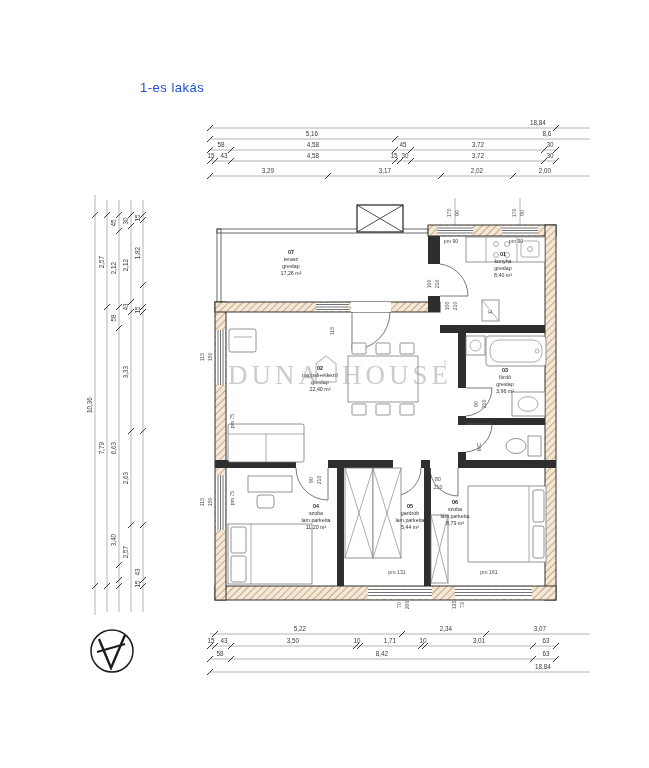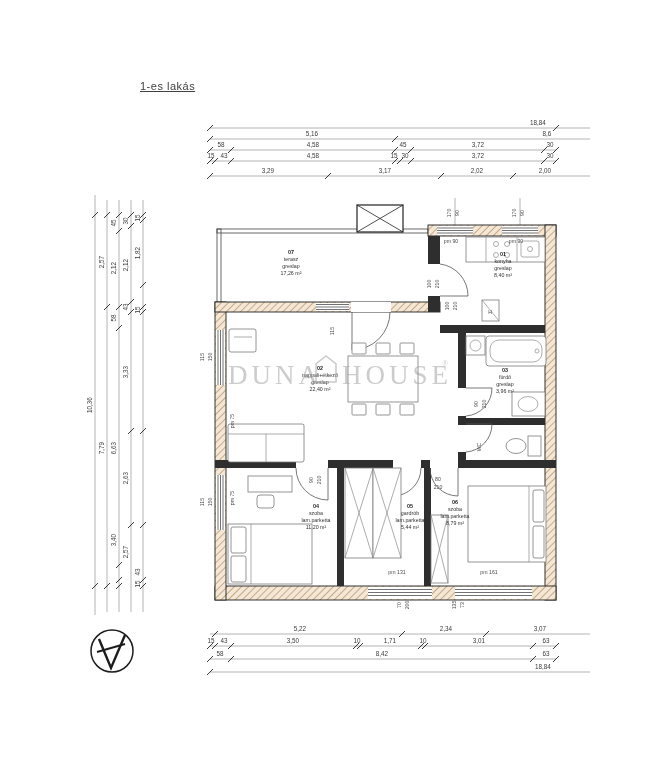--- a/index.html
+++ b/index.html
@@ -1,19 +1,19 @@
 <!DOCTYPE html>
 <html><head>
 <meta charset="utf-8">
 <style>
   html,body{margin:0;padding:0;background:#fff;}
   .canvas{position:relative;width:649px;height:768px;background:#fff;overflow:hidden;
           font-family:"Liberation Sans",sans-serif;}
-  .page-title{position:absolute;left:140px;top:80px;font-size:11px;color:#404040;
-              letter-spacing:.5px;text-decoration:underline;}
+  .page-title{position:absolute;left:140px;top:80px;font-size:13px;color:#1d4ed8;
+              letter-spacing:.5px;}
   svg{position:absolute;left:0;top:0;}
   svg text{font-family:"Liberation Sans",sans-serif;}
   .dim{font-size:6.3px;fill:#3a3a3a;text-anchor:middle;}
   .sm{font-size:5.2px;fill:#4a4a4a;}
   .rl{font-size:5.3px;fill:#333;text-anchor:middle;}
   .rlb{font-size:5.4px;font-weight:700;fill:#222;text-anchor:middle;}
   .dl{stroke:#777;stroke-width:.55;fill:none;}
   .tick{stroke:#222;stroke-width:.9;fill:none;}
   .xwall{fill:url(#wallhatch);stroke:#1d1d1d;stroke-width:.9;}
   .iwall{fill:#2e2e2e;stroke:none;}

